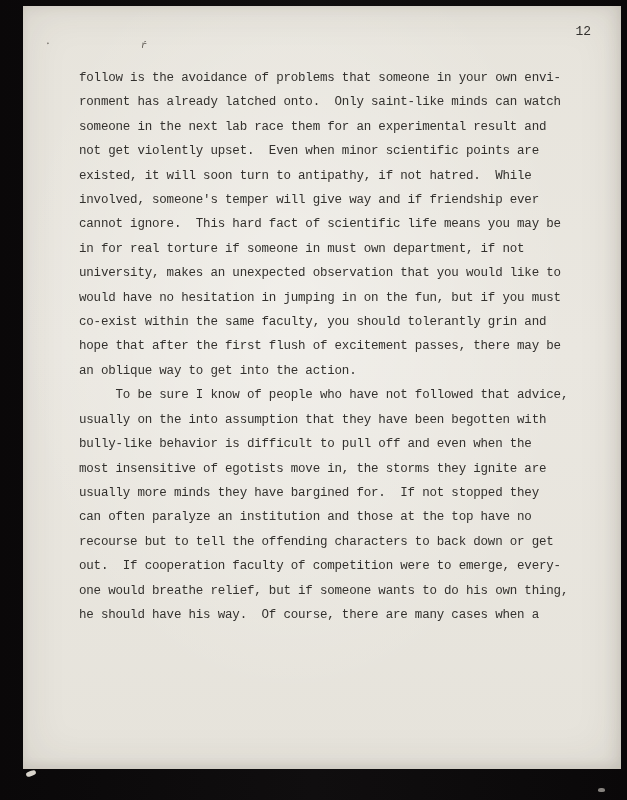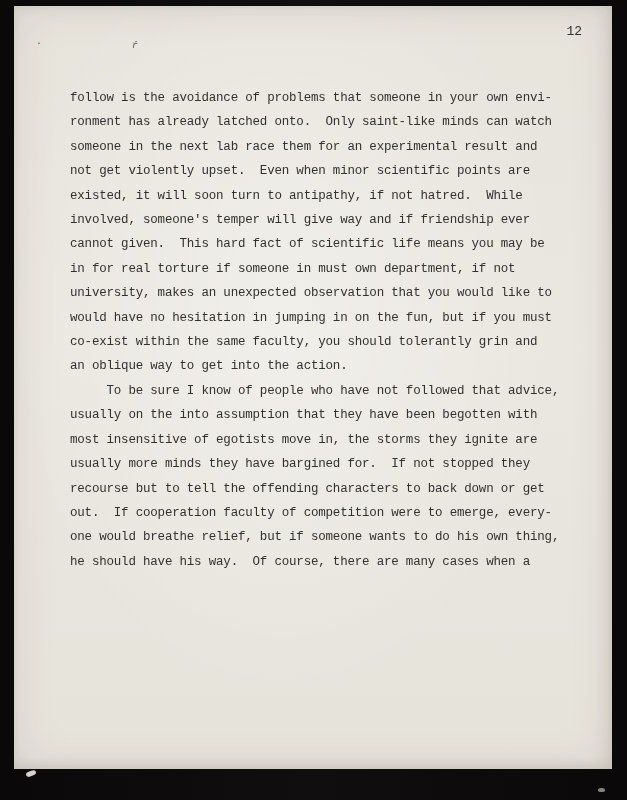--- a/index.html
+++ b/index.html
@@ -12,21 +12,21 @@
     font-family: "Liberation Mono", "DejaVu Sans Mono", monospace;
   }
   .stage {
     position: relative;
     width: 627px;
     height: 800px;
     background: linear-gradient(90deg, #0a0809 0%, #100e0f 50%, #0a0809 100%);
   }
   .paper {
     position: absolute;
-    left: 14px;
+    left: 23px;
     top: 6px;
     width: 598px;
     height: 763px;
     background:
       radial-gradient(ellipse at 45% 40%, rgba(255,255,255,0.35) 0%, rgba(255,255,255,0) 60%),
       linear-gradient(180deg, #e7e4dc 0%, #eae7e0 45%, #e6e3db 100%);
     background-color: #e9e6df;
     box-shadow:
       inset 0 0 45px rgba(60,50,40,0.10),
       inset -6px 0 14px rgba(60,50,40,0.08),
@@ -41,21 +41,20 @@
   }
   .text-block {
     position: absolute;
     top: 60px;
     left: 56px;
     width: 510px;
     font-size: 12.5px;
     line-height: 24.4px;
     letter-spacing: -0.2px;
     color: #33312e;
-    margin-top: 20px;
   }
   .paragraph { margin: 0; }
   .line { white-space: pre; }
   .smudge {
     position: absolute;
     color: #5a564f;
     font-size: 10px;
     user-select: none;
   }
   .smudge-1 { left: 22px; top: 32px; transform: rotate(-15deg); }
@@ -79,32 +78,35 @@
     <span class="smudge smudge-2">ŕ</span>
 
     <div class="text-block">
       <div class="paragraph">
           <div class="line">follow is the avoidance of problems that someone in your own envi-</div>
           <div class="line">ronment has already latched onto.  Only saint-like minds can watch</div>
           <div class="line">someone in the next lab race them for an experimental result and</div>
           <div class="line">not get violently upset.  Even when minor scientific points are</div>
           <div class="line">existed, it will soon turn to antipathy, if not hatred.  While</div>
           <div class="line">involved, someone's temper will give way and if friendship ever</div>
-          <div class="line">cannot given.  This hard fact of scientific life means you may be</div>
+          <div class="line">cannot ignore.  This hard fact of scientific life means you may be</div>
           <div class="line">in for real torture if someone in must own department, if not</div>
           <div class="line">university, makes an unexpected observation that you would like to</div>
           <div class="line">would have no hesitation in jumping in on the fun, but if you must</div>
           <div class="line">co-exist within the same faculty, you should tolerantly grin and</div>
+          <div class="line">hope that after the first flush of excitement passes, there may be</div>
           <div class="line">an oblique way to get into the action.</div>
         </div>
       <div class="paragraph">
           <div class="line">     To be sure I know of people who have not followed that advice,</div>
           <div class="line">usually on the into assumption that they have been begotten with</div>
+          <div class="line">bully-like behavior is difficult to pull off and even when the</div>
           <div class="line">most insensitive of egotists move in, the storms they ignite are</div>
           <div class="line">usually more minds they have bargined for.  If not stopped they</div>
+          <div class="line">can often paralyze an institution and those at the top have no</div>
           <div class="line">recourse but to tell the offending characters to back down or get</div>
           <div class="line">out.  If cooperation faculty of competition were to emerge, every-</div>
           <div class="line">one would breathe relief, but if someone wants to do his own thing,</div>
           <div class="line">he should have his way.  Of course, there are many cases when a</div>
         </div>
     </div>
   </div>
 
   <div class="artifact artifact-1"></div>
   <div class="artifact artifact-2"></div>

